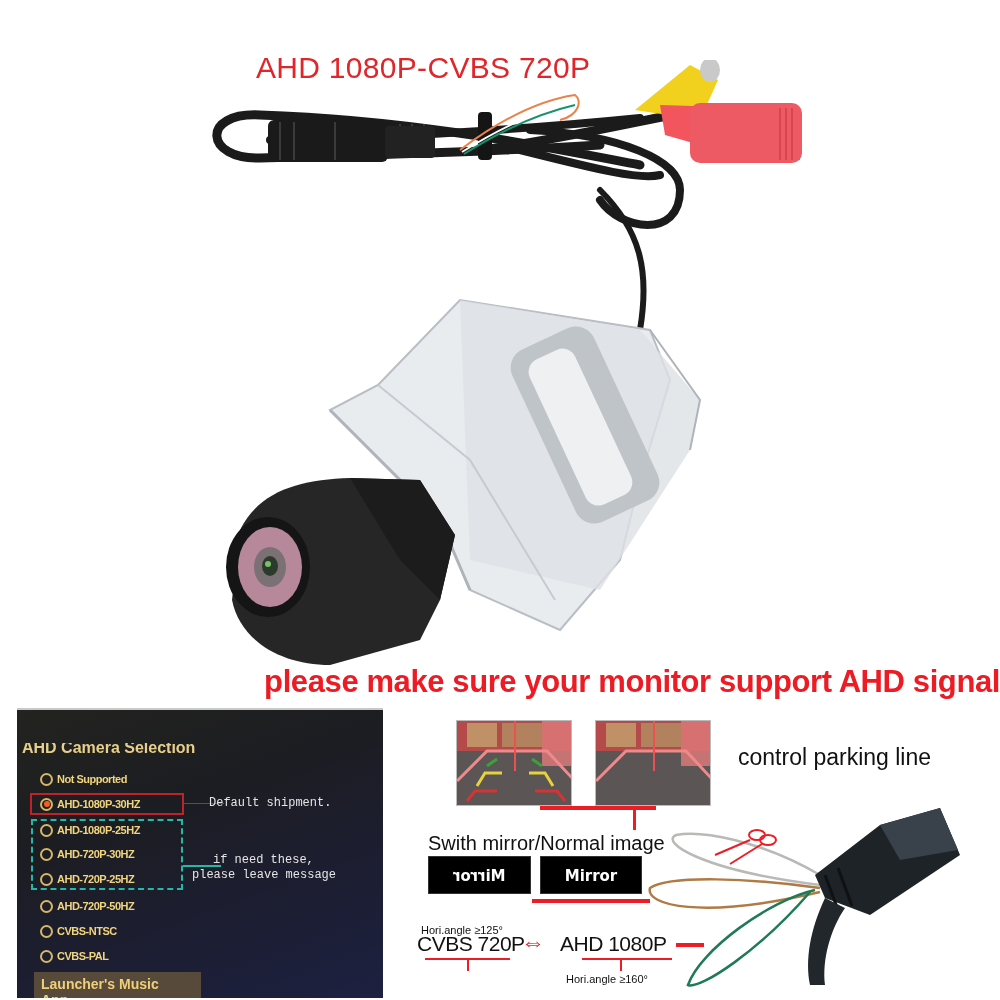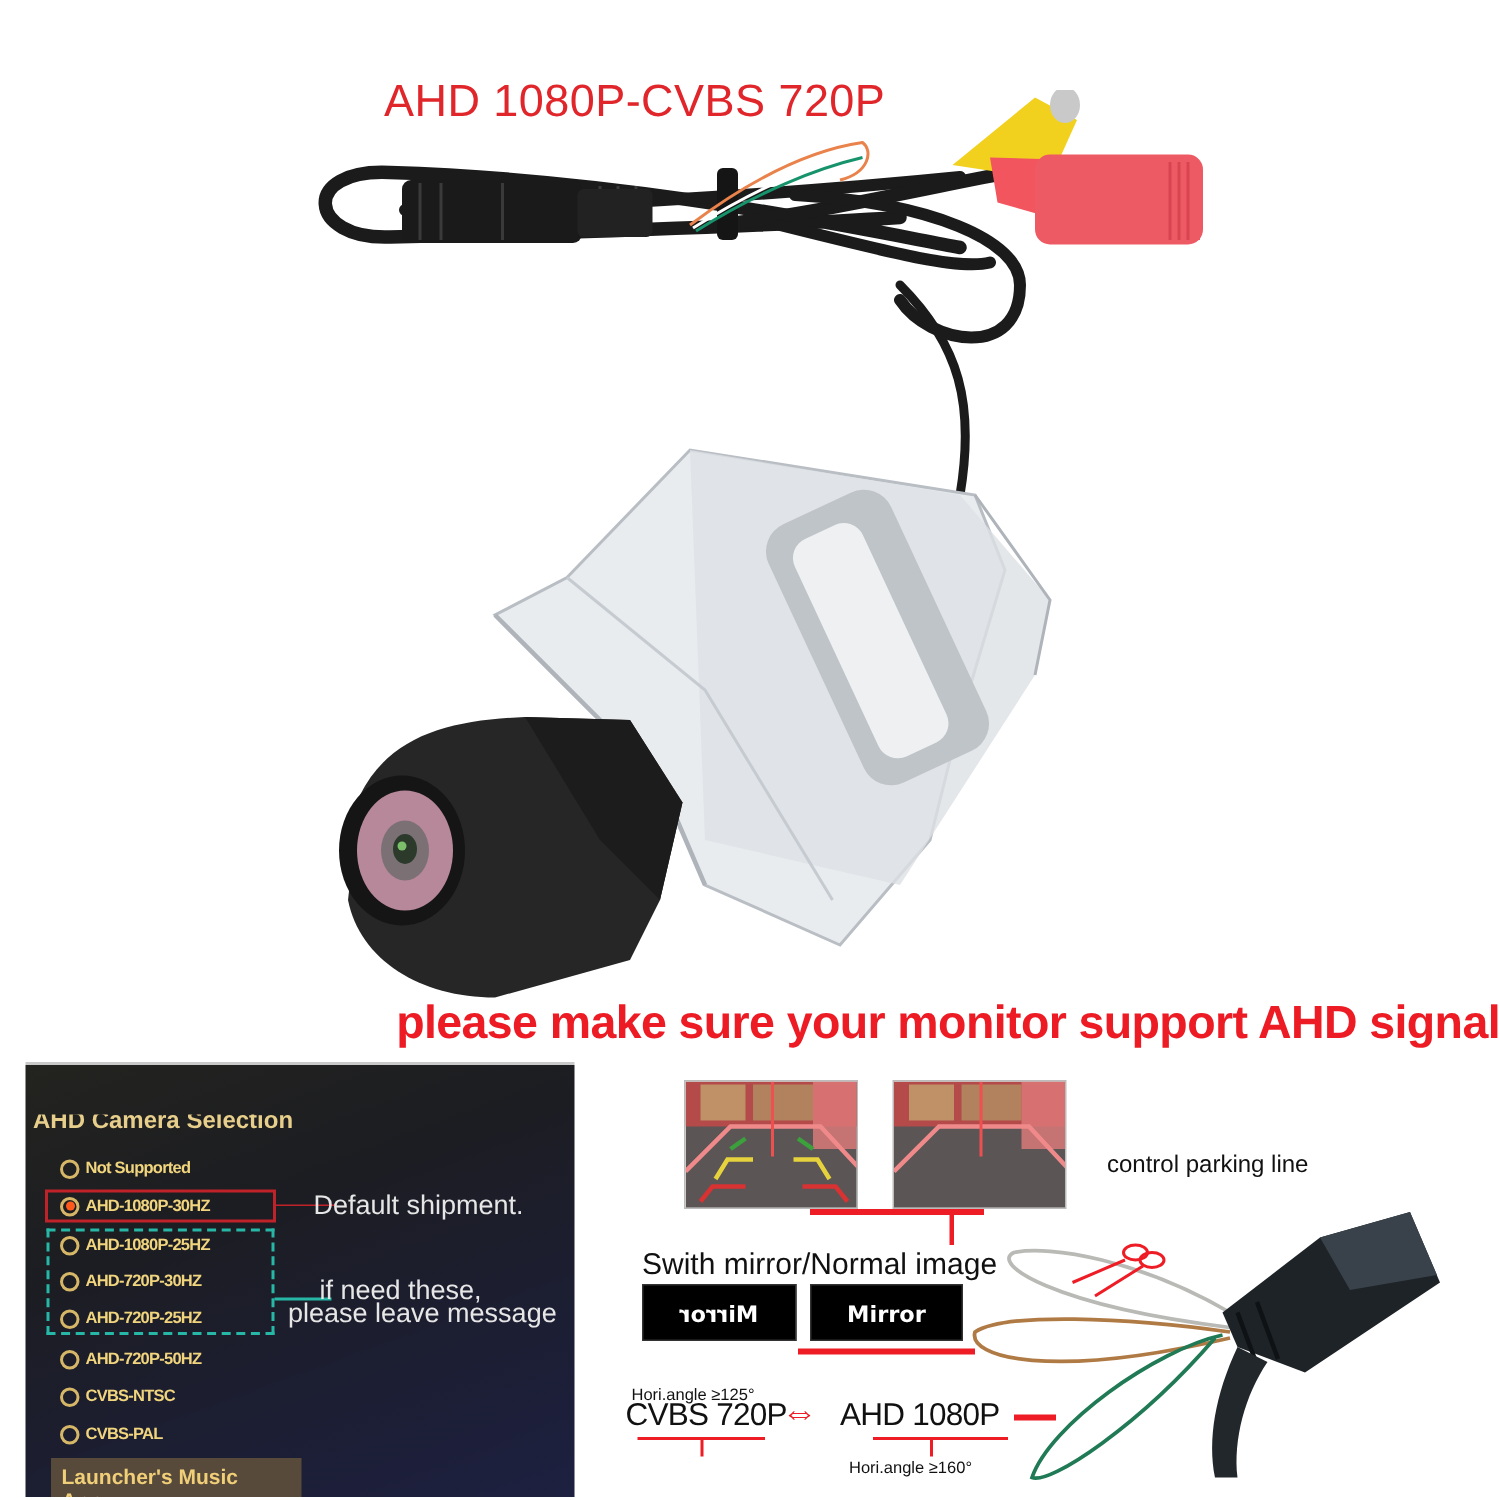--- a/index.html
+++ b/index.html
@@ -56,22 +56,22 @@
     position: absolute; left: 13px; top: 83px; width: 154px; height: 22px;
     border: 2px solid #c0222a;
   }
   .dash-box {
     position: absolute; left: 14px; top: 109px; width: 152px; height: 71px;
     border: 2px dashed #27b7a6;
   }
   .line-red { position: absolute; left: 167px; top: 93px; width: 40px; height: 1px; background: #c0222a; }
   .line-teal { position: absolute; left: 166px; top: 155px; width: 38px; height: 2px; background: #27b7a6; }
   .note {
-    position: absolute; font-size: 18px; color: #e6e6e6; line-height: 16px;
-    font-family: Liberation Sans, sans-serif;
+    position: absolute; font-size: 12px; color: #e6e6e6; line-height: 16px;
+    font-family: Liberation Mono, monospace;
   }
   .launcher {
     position: absolute; left: 17px; top: 262px; width: 167px; height: 28px;
     background: #574a3a; color: #f0cf78; font-weight: bold; font-size: 14px;
     padding: 4px 15px 0 7px;
   }
 
   
   .thumb {
     position: absolute; top: 720px; width: 116px; height: 86px; overflow: hidden;
@@ -222,21 +222,21 @@
   <svg width="116" height="86" viewBox="0 0 116 86">
     <rect width="116" height="86" fill="#5b5555"></rect>
     <rect width="116" height="30" fill="#b44a4a"></rect>
     <rect x="10" y="2" width="30" height="24" fill="#c8c07a" opacity="0.6"></rect>
     <rect x="45" y="2" width="40" height="24" fill="#b0a66a" opacity="0.6"></rect>
     <rect x="85" y="0" width="31" height="45" fill="#e07a7a" opacity="0.8"></rect>
     <path d="M 0 60 L 30 30 L 90 30 L 116 58" fill="none" stroke="#f08a8a" stroke-width="3"></path>
     <line x1="58" y1="0" x2="58" y2="50" stroke="#ee5050" stroke-width="2"></line>
   </svg>
 </div>
-<div class="lbl" style="left:738px; top:744px; font-size:16px;margin-top:24px;">control parking line</div>
+<div class="lbl" style="left:738px; top:744px; font-size:23px;">control parking line</div>
 <div class="red-bar" style="left:540px; top:806px; width:116px; height:4px;"></div>
 <div class="red-bar" style="left:633px; top:808px; width:3px; height:22px;"></div>
 
 <div class="lbl" style="left:428px; top:832px; font-size:20px;">Swith mirror/Normal image</div>
 <div class="mirror-btn" style="left:428px; width:103px;">
   <span class="flipped">Mirror</span>
 </div>
 <div class="mirror-btn" style="left:540px; width:102px;">
   <span>Mirror</span>
 </div>

